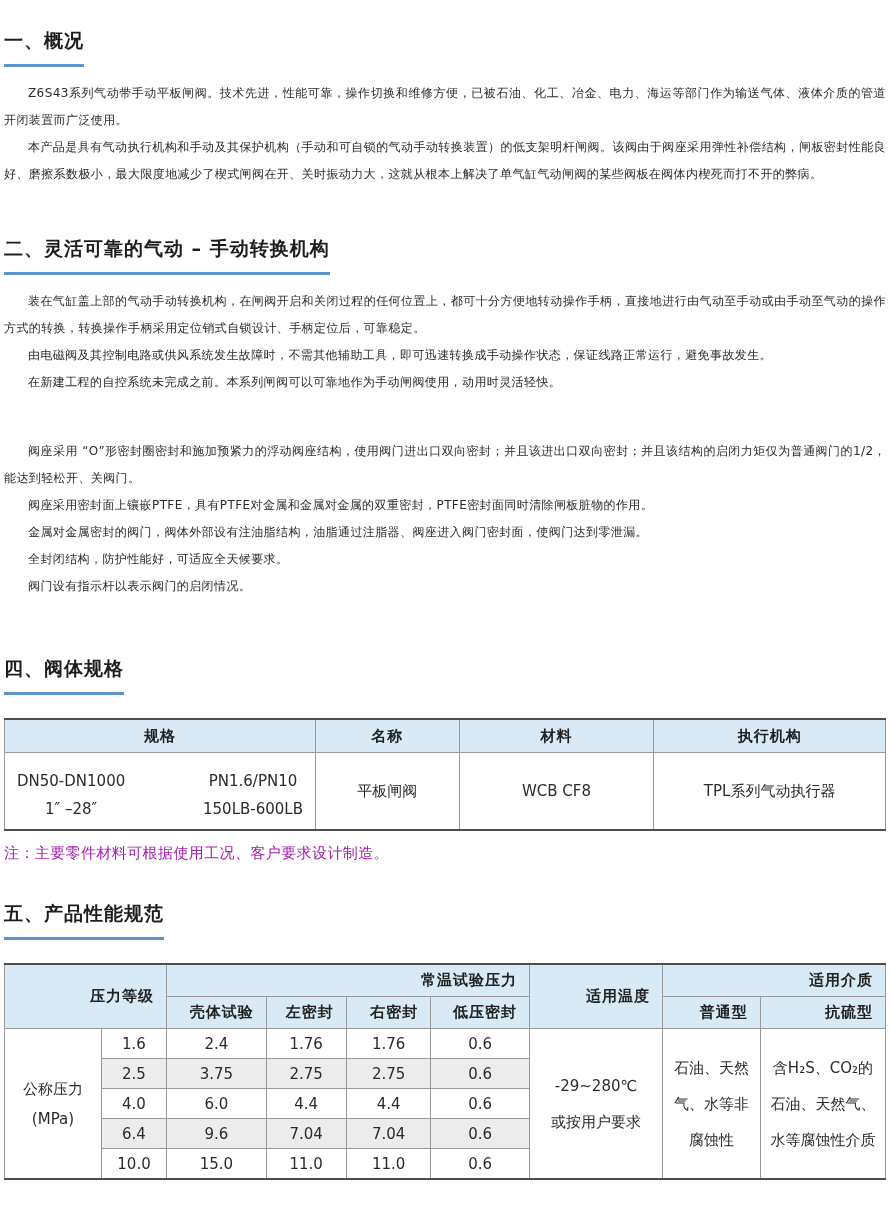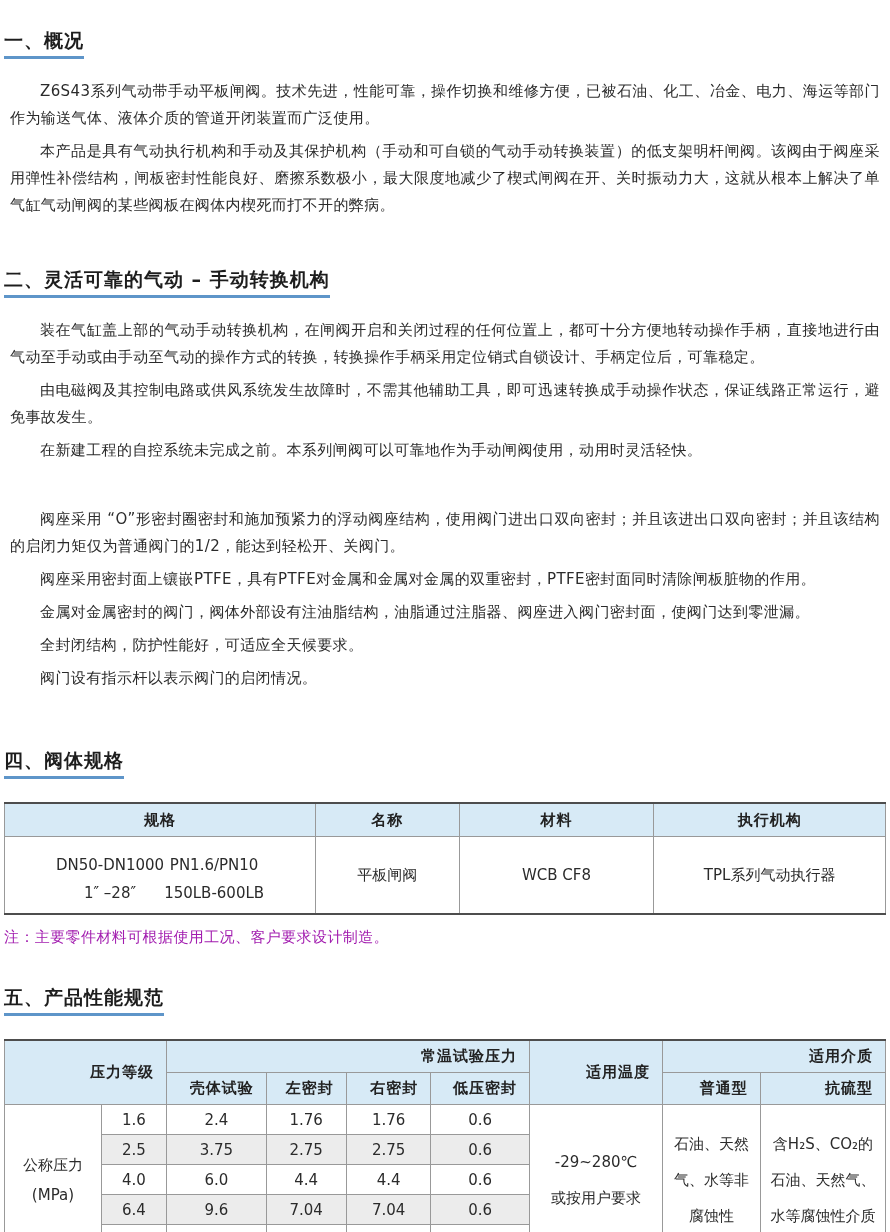--- a/index.html
+++ b/index.html
@@ -24,26 +24,26 @@
   .sec-s5 { margin-top: 36px; }
   h2.hd {
     display: inline-block;
     margin: 0 0 13px 0;
     font-size: 19px;
     font-weight: bold;
     color: #1d1d1d;
     letter-spacing: 1px;
     line-height: 24px;
     border-bottom: 3px solid #5e95c9;
-    padding-bottom: 4px;
+    padding-bottom: 12px;
   }
   .hd-wrap { line-height: 0; }
   p.para {
-    margin: 6px;
-    font-size: 15px;
+    margin: 0;
+    font-size: 12px;
     line-height: 27px;
     letter-spacing: 0.4px;
     text-indent: 2em;
     text-align: justify;
     color: #2b2b2b;
   }
   table {
     border-collapse: collapse;
     width: 882px;
     table-layout: fixed;
@@ -66,21 +66,21 @@
   th {
     background: #d7eaf6;
     font-weight: bold;
     color: #222222;
     letter-spacing: 1px;
   }
   table.spec thead th { height: 32px; }
   table.spec tbody td { height: 76px; line-height: 28px; }
   .spec-flex {
     display: flex;
-    justify-content: center;
+    justify-content: space-between;
     align-items: center;
     margin-top: 8px;
   }
   .spec-flex .blk { text-align: center; line-height: 28px; }
   table.perf thead th { height: 31px; text-align: right; }
   table.perf tbody td { height: 29px; }
   td.alt { background: #ececec; }
   td.rowlabel { line-height: 30px; background: #ffffff; }
   td.tempcell { line-height: 36px; background: #ffffff; }
   td.mediacell {

